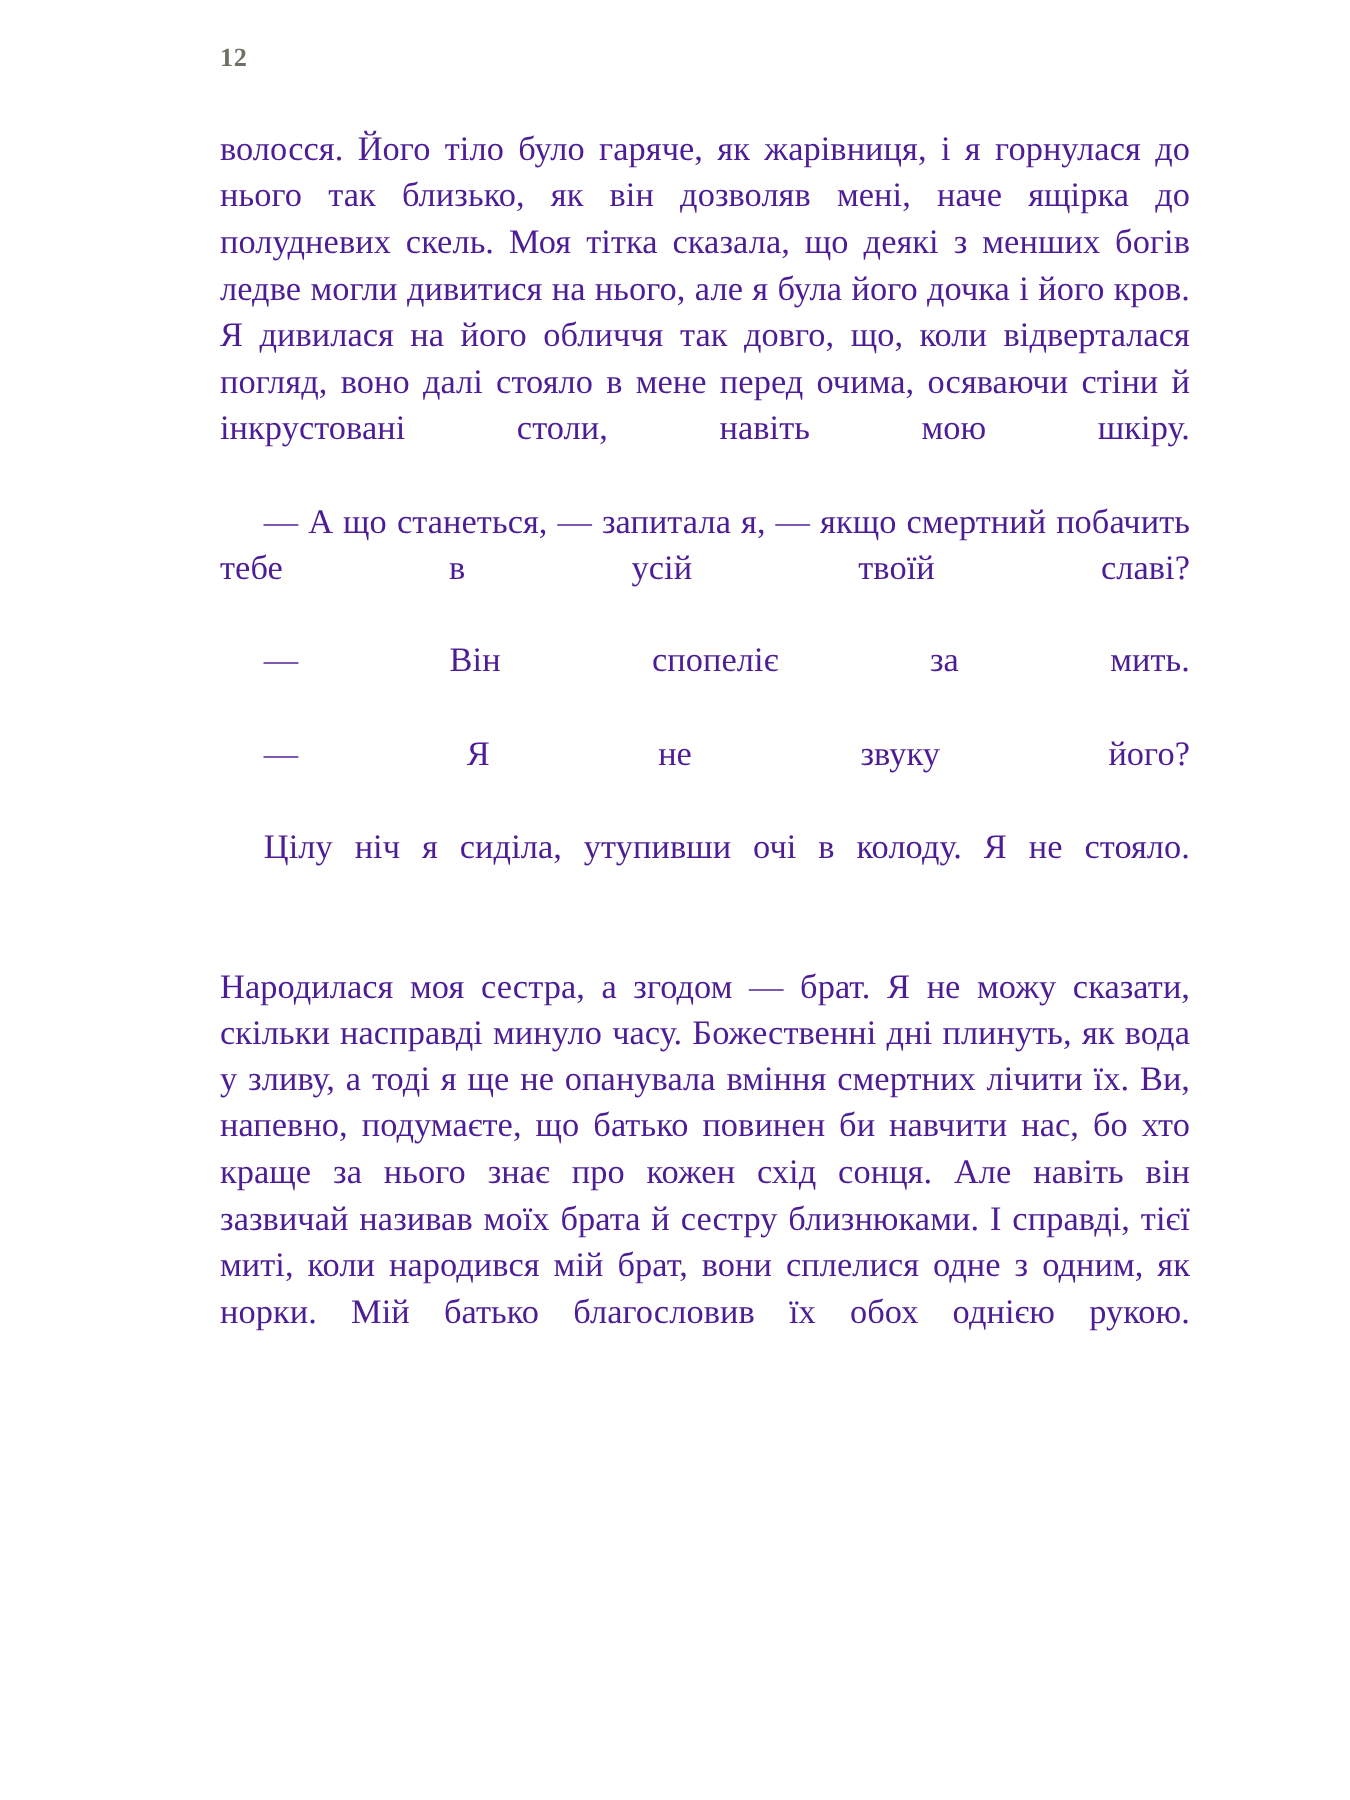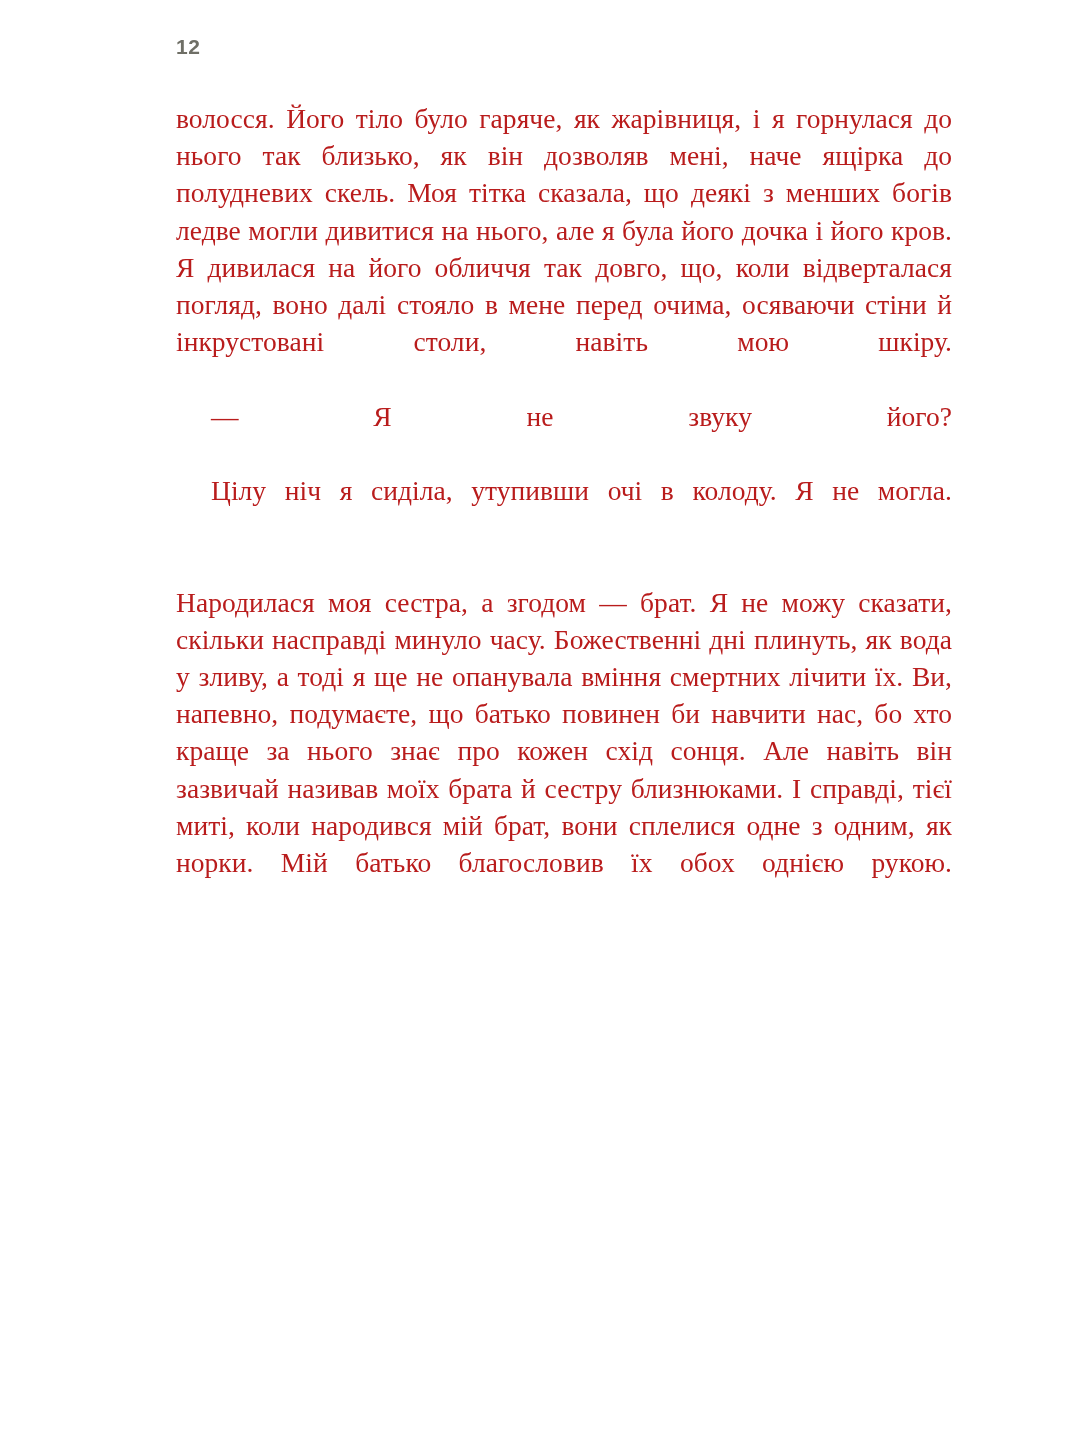--- a/index.html
+++ b/index.html
@@ -16,38 +16,38 @@
   .page {
     position: relative;
     width: 1080px;
     height: 1440px;
     background: #ffffff;
   }
   .folio {
     position: absolute;
     left: 176px;
     top: 36px;
-    font-family: Liberation Sans, sans-serif;
+    font-family: Liberation Serif, serif;
     font-weight: bold;
     font-size: 21px;
     letter-spacing: 0.5px;
     color: #6f6f66;
     line-height: 1;
   }
   .textblock {
     position: absolute;
     left: 176px;
     top: 100px;
     width: 776px;
   }
   .para {
     margin: 0;
     font-size: 27.5px;
     line-height: 37.2px;
-    color: #b91c1c;
+    color: #4c1d95;
     text-align: justify;
     text-justify: inter-word;
     word-spacing: 0.2px;
     letter-spacing: 0.05px;
     -webkit-hyphens: none;
     hyphens: none;
   }
   .para.indent { text-indent: 35px; }
   .para.flush  { text-indent: 0; }
   
@@ -64,22 +64,24 @@
 <body>
 
 <div class="page">
 
   <div class="folio">12</div>
 
   <div class="textblock">
 
     <div class="section">
       <p class="para flush">волосся. Його тіло було гаряче, як жарівниця, і я горнулася до нього так близько, як він дозволяв мені, наче ящірка до полудневих скель. Моя тітка сказала, що деякі з менших богів ледве могли дивитися на нього, але я була його дочка і його кров. Я дивилася на його обличчя так довго, що, коли відверталася погляд, воно далі стояло в мене перед очима, осяваючи стіни й інкрустовані столи, навіть мою шкіру.</p>
+      <p class="para indent">— А що станеться, — запитала я, — якщо смертний побачить тебе в усій твоїй славі?</p>
+      <p class="para indent">— Він спопеліє за мить.</p>
       <p class="para indent">— Я не звуку його?</p>
-      <p class="para indent">Цілу ніч я сиділа, утупивши очі в колоду. Я не могла.</p>
+      <p class="para indent">Цілу ніч я сиділа, утупивши очі в колоду. Я не стояло.</p>
     </div>
 
     <div class="section-gap"></div>
 
     <div class="section">
       <p class="para flush">Народилася моя сестра, а згодом — брат. Я не можу сказати, скільки насправді минуло часу. Божественні дні плинуть, як вода у зливу, а тоді я ще не опанувала вміння смертних лічити їх. Ви, напевно, подумаєте, що батько повинен би навчити нас, бо хто краще за нього знає про кожен схід сонця. Але навіть він зазвичай називав моїх брата й сестру близнюками. І справді, тієї миті, коли народився мій брат, вони сплелися одне з одним, як норки. Мій батько благословив їх обох однією рукою.</p>
 
     </div>
 
   </div>

